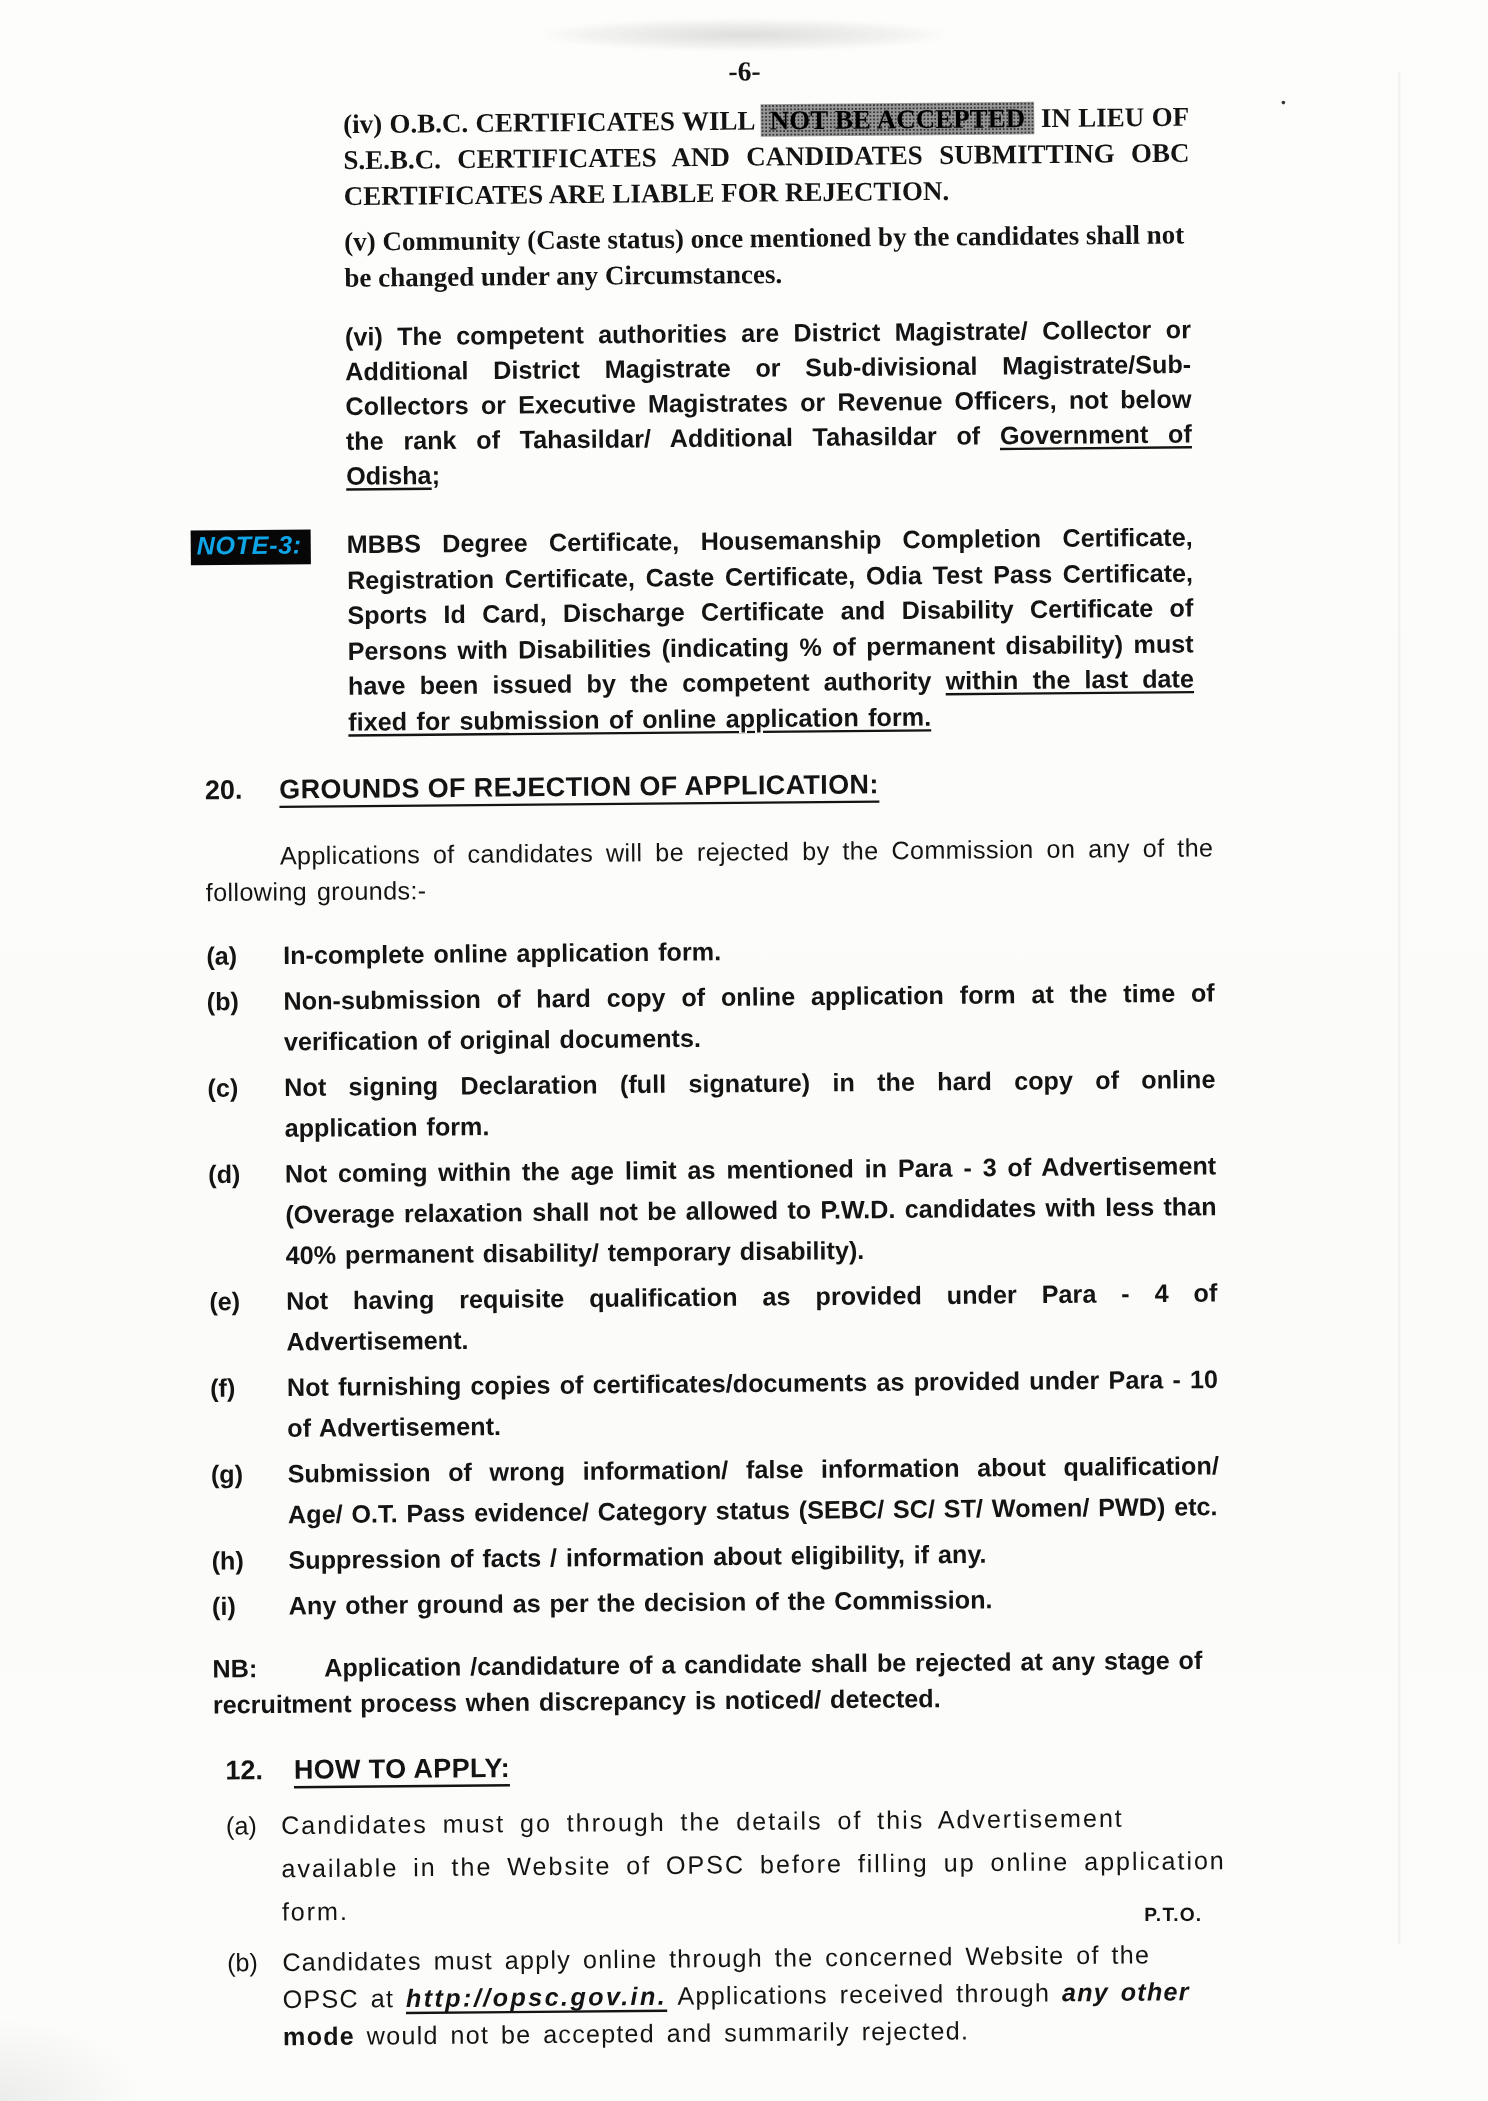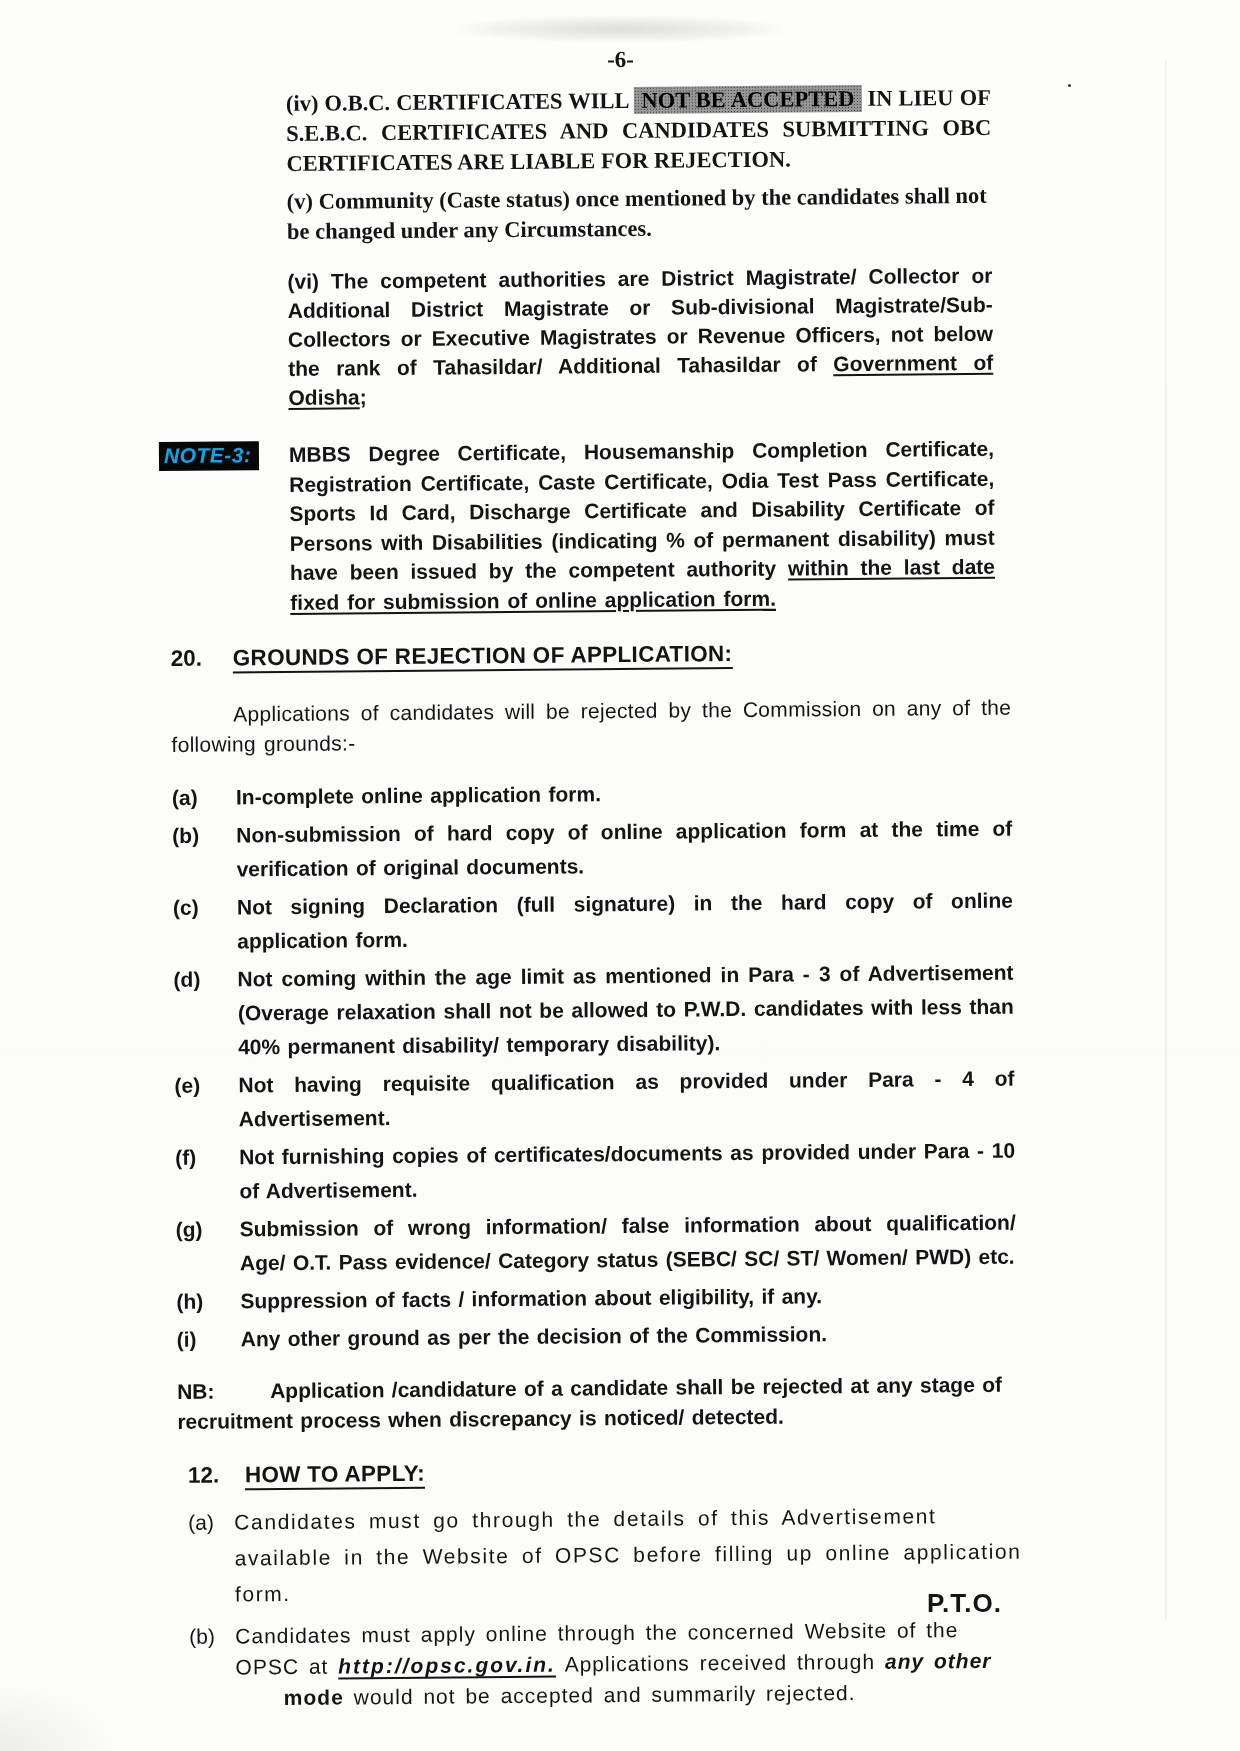--- a/index.html
+++ b/index.html
@@ -82,22 +82,22 @@
   .sec12 .sec-heading .num{width:57px;}
   .h-item{display:flex;font-weight:400;font-size:21px;}
   .h-item .h-label{flex:0 0 46px;}
   .item12a{margin-top:14px;line-height:36px;}
   .item12a .h-text{letter-spacing:1.6px;word-spacing:5px;}
   .item12b{margin-top:8px;line-height:31px;}
   .item12b .h-text{letter-spacing:1px;word-spacing:3px;}
   .link-bold{font-weight:bold;font-style:italic;letter-spacing:2px;
     text-decoration:underline;text-decoration-thickness:2px;text-underline-offset:4px;}
   .em-it{font-weight:bold;font-style:italic;text-align:center;}
-  .em-b{font-weight:bold;margin-left:48px;}
-  .pto{position:absolute;top:1588px;right:238px;font-weight:bold;font-size:26px;letter-spacing:1px;}
+  .em-b{font-weight:bold;}
+  .pto{position:absolute;top:1588px;right:238px;font-weight:bold;font-size:16px;letter-spacing:1px;}
 </style>
 </head>
 <body>
 
 <div class="page">
   <div class="smudge"></div>
   <div class="stray-dot"></div>
   <div class="edge-line"></div>
   <div class="corner-shadow"></div>
 

